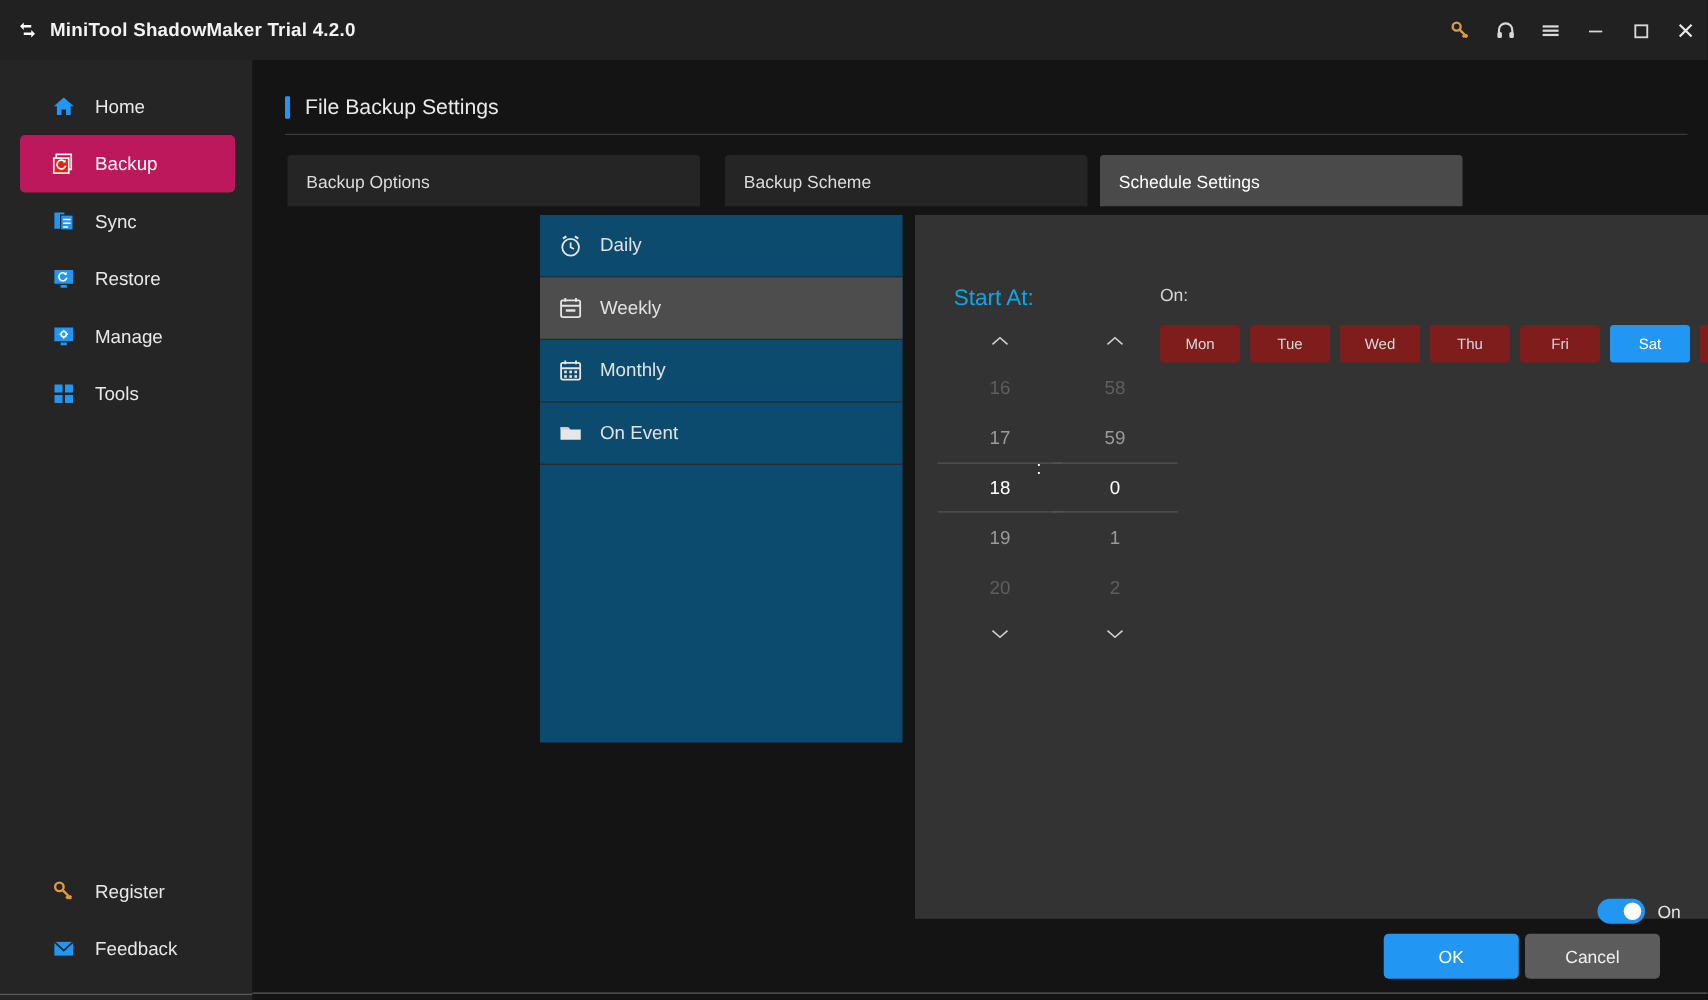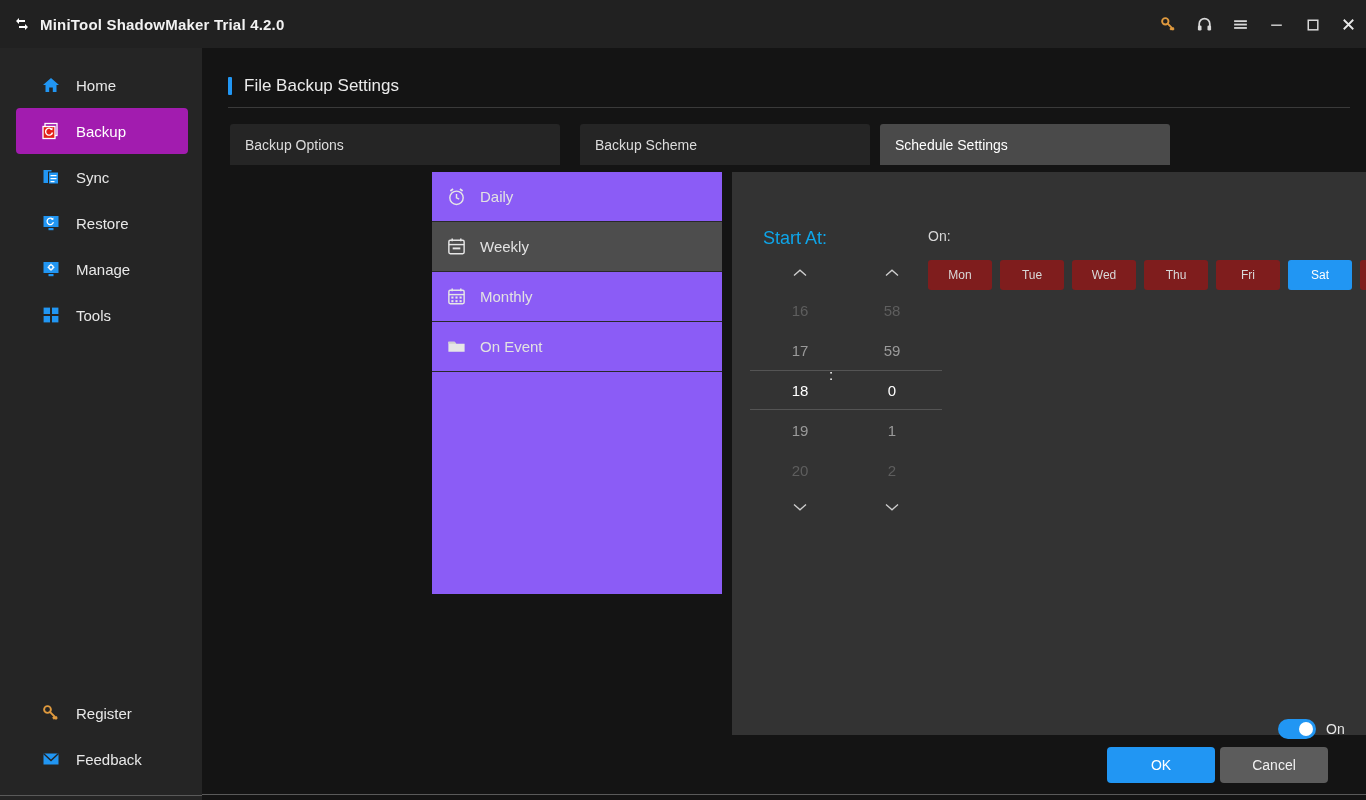--- a/index.html
+++ b/index.html
@@ -46,21 +46,21 @@
   .nav-item + .nav-item { margin-top: 0; }
   .nav-list { padding-top: 14px; text-align: center; }
   .nav-item .ni-icon {
     width: 22px; height: 22px; margin-left: 24px;
     display: flex; align-items: center; justify-content: center;
     flex: none;
   }
   .nav-item .ni-label {
     margin-left: 14px; font-size: 15px; color: #e8e8e8;
   }
-  .nav-item.active { background: #a21caf; }
+  .nav-item.active { background: #be185d; }
   .nav-item.active .ni-label { color: #ffffff; }
 
   .nav-bottom { position: absolute; left: 0; bottom: 18px; width: 202px; }
   .nav-bottom .nav-item { height: 46px; }
 
   
   .main {
     position: absolute; top: 48px; left: 202px;
     width: 1164px; height: 752px;
     background: #141414;
@@ -91,21 +91,21 @@
   .tab .tab-label { margin-left: 15px; }
   .tab.w1 { width: 330px; }
   .tab.w2 { width: 290px; margin-left: 20px; }
   .tab.w3 { width: 290px; margin-left: 10px; }
   .tab.active { background: #4a4a4a; color: #ffffff; }
 
   
   .list-panel {
     position: absolute; top: 124px; left: 230px;
     width: 290px; height: 422px;
-    background: #8b5cf6;
+    background: #0c4a6e;
   }
   .list-row {
     height: 50px; display: flex; align-items: center;
     border-bottom: 1px solid #292929;
     color: #e2e2e2; font-size: 15px;
   }
   .list-row.selected { background: #4d4d4d; }
   .list-row .lr-icon {
     width: 24px; height: 24px; margin-left: 12px;
     display: flex; align-items: center; justify-content: center; flex: none;

